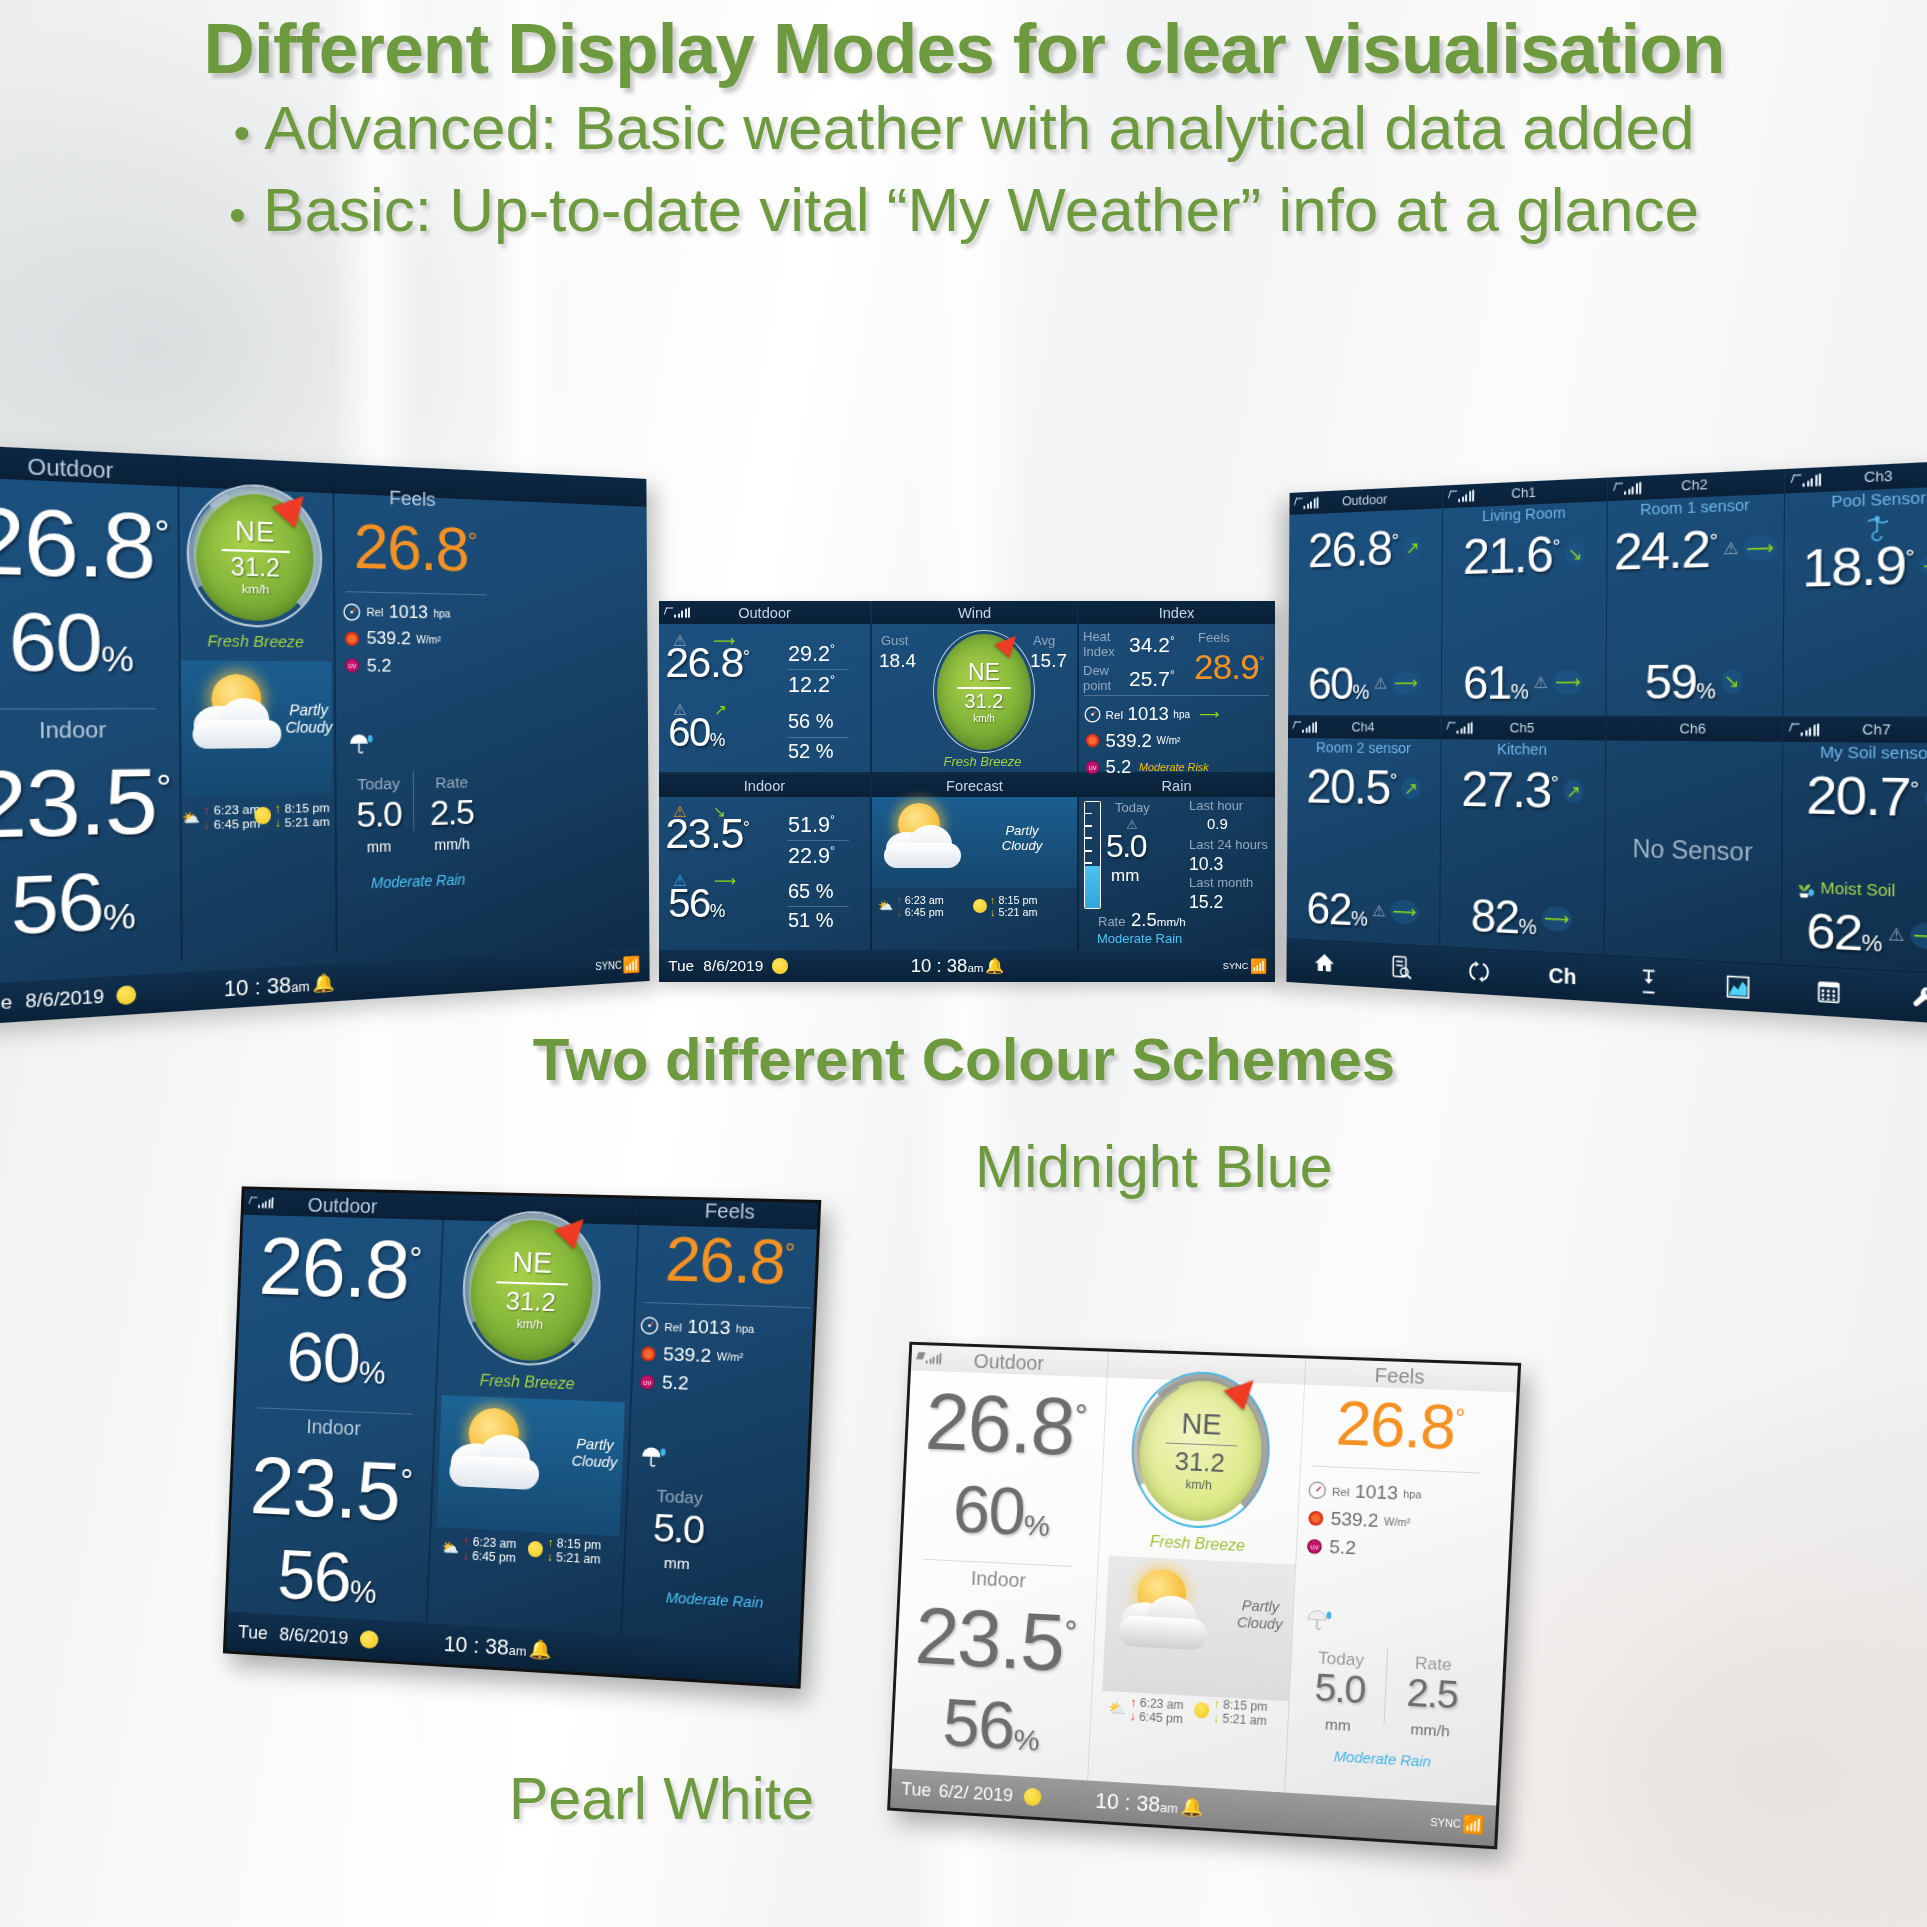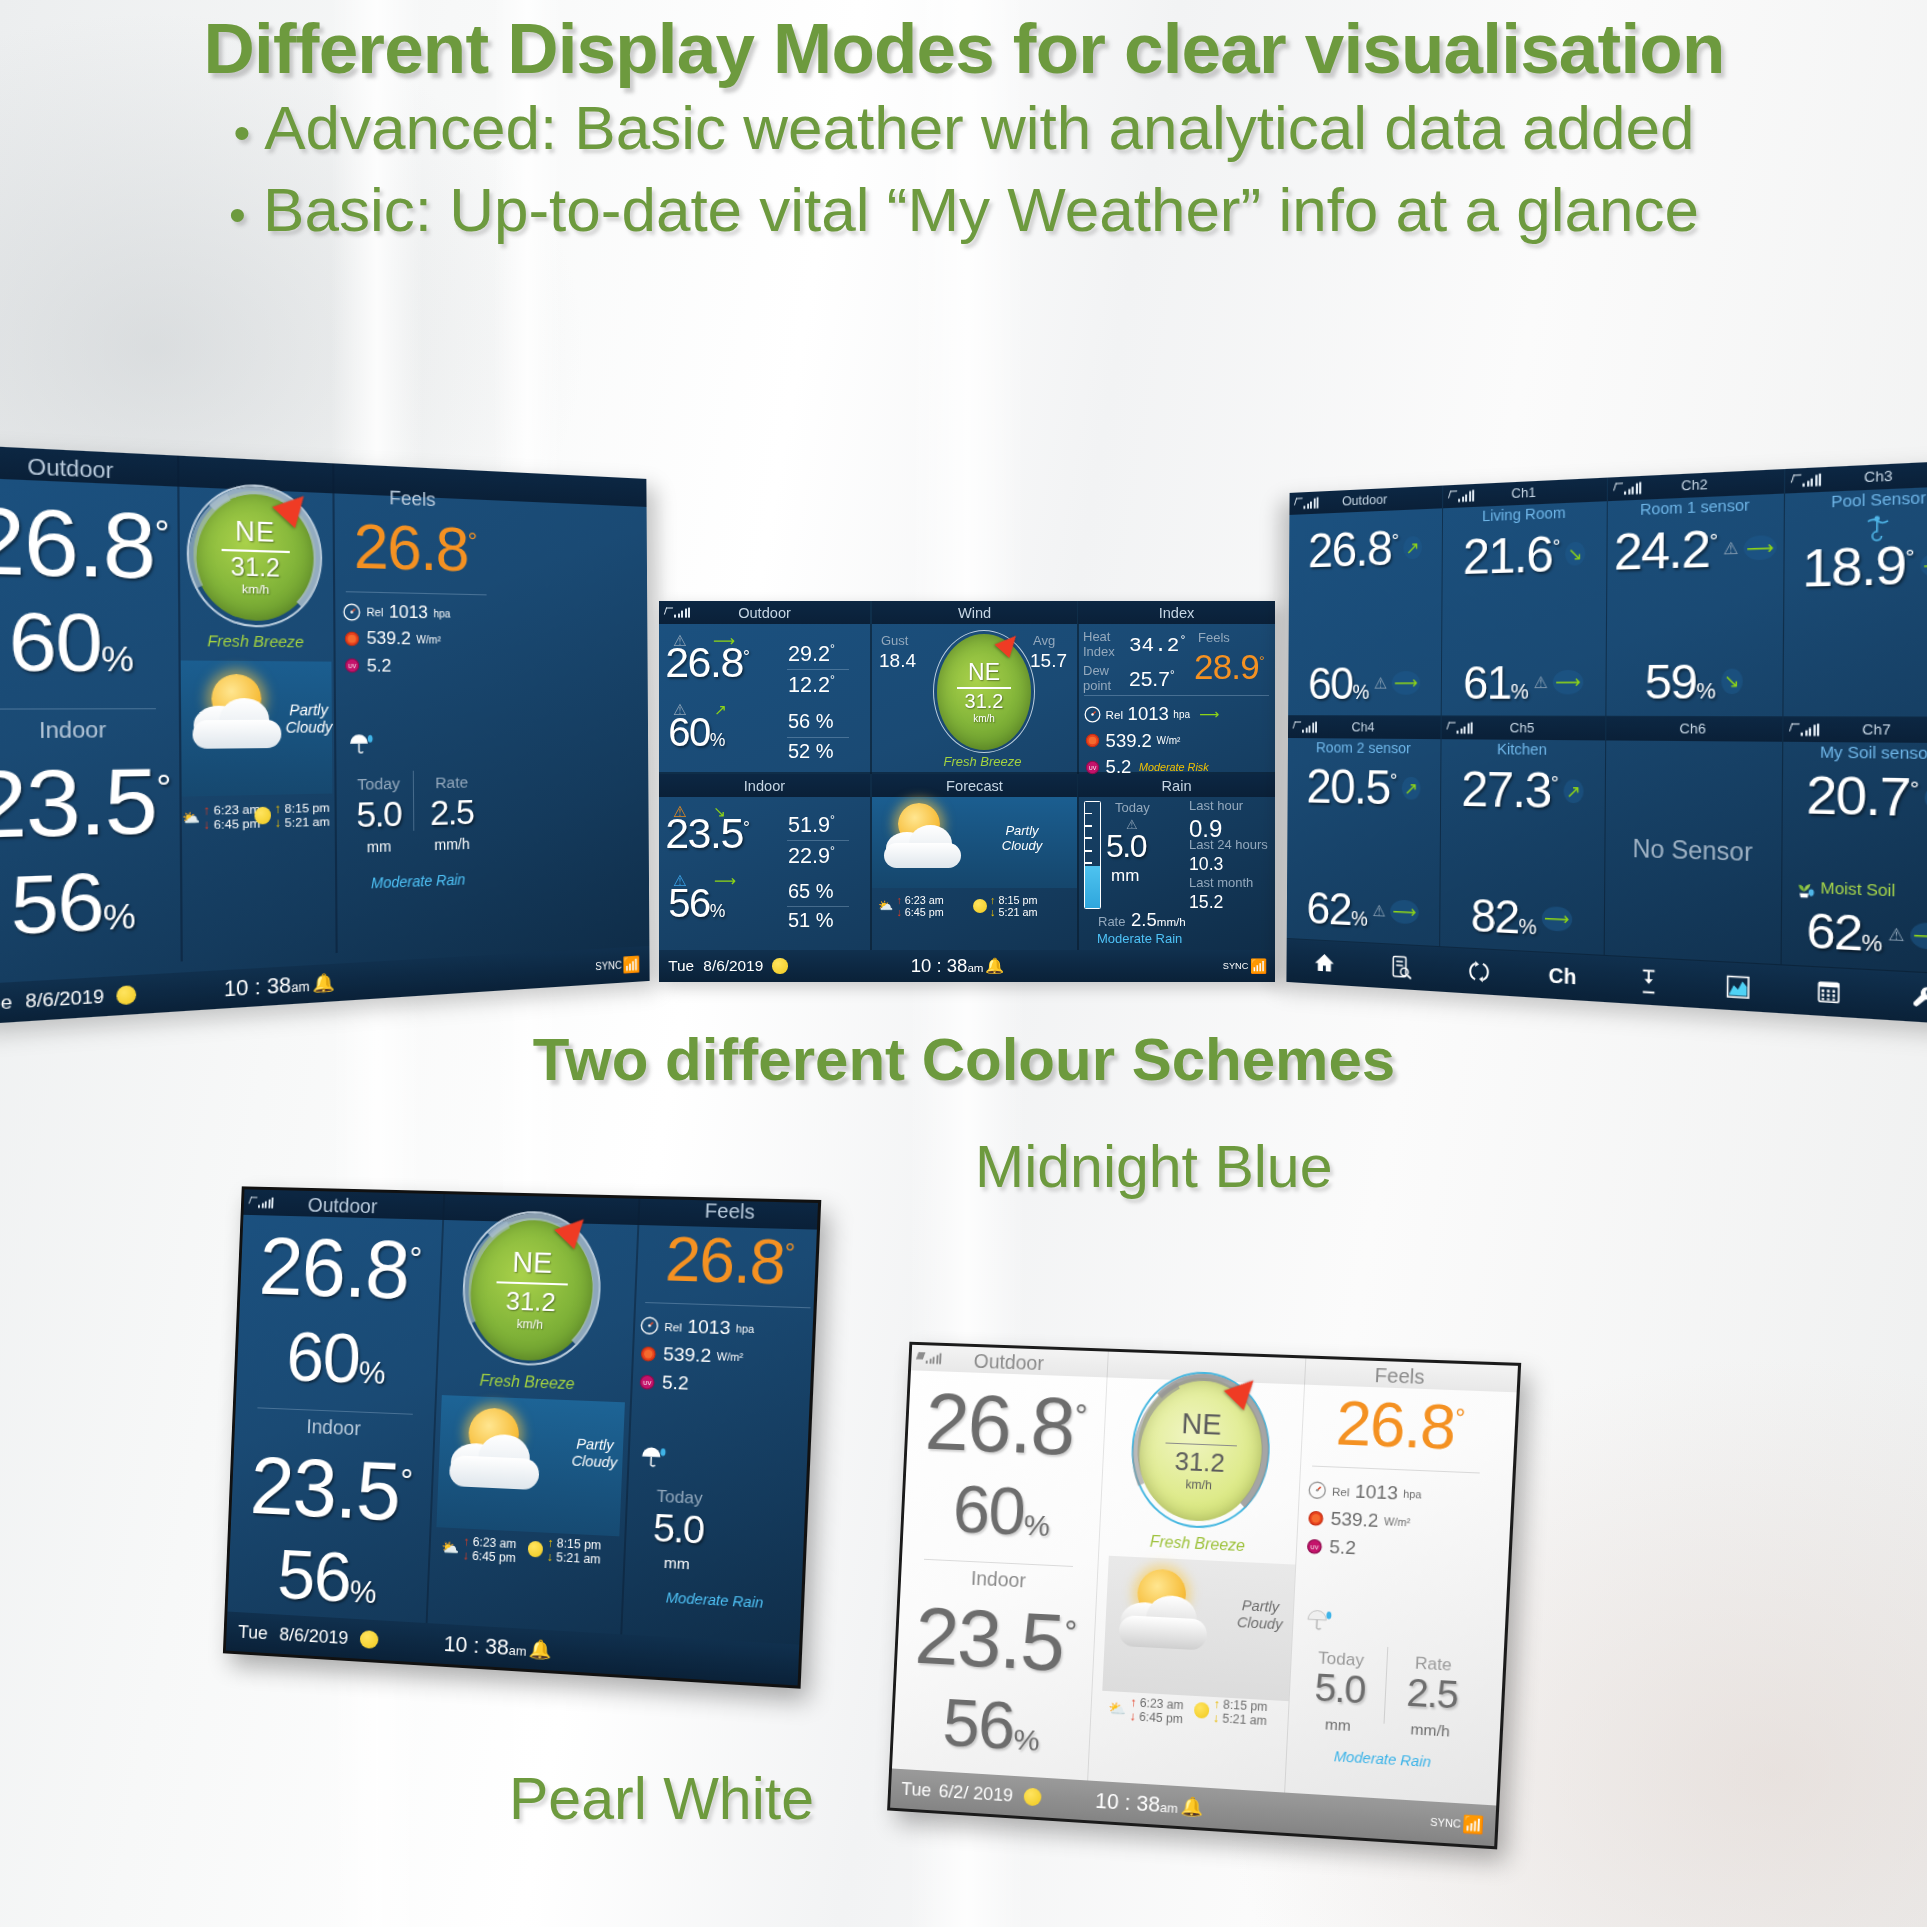--- a/index.html
+++ b/index.html
@@ -323,21 +323,21 @@
       <div class="dialtxt">
         <div style="font-size:23px;">NE</div>
         <div class="dline" style="width:54px;margin:1.5px 0;"></div>
         <div style="font-size:20px;">31.2</div>
         <div style="font-size:10px;">km/h</div>
       </div>
     </div>
     <div class="breeze" style="position:absolute;left:231px;top:153px;width:185px;font-size:13px;">Fresh Breeze</div>
 
     <div class="graylbl" style="position:absolute;left:424px;top:29px;font-size:13px;line-height:1.15;width:37px;">Heat Index</div>
-    <div class="mini" style="position:absolute;left:470px;top:32px;font-size:21px;font-family:Liberation Mono, monospace;"><span>34.2</span><span style="font-size:11.6px;vertical-align:super;">°</span></div>
+    <div class="mini" style="position:absolute;left:470px;top:32px;font-size:21px;"><span>34.2</span><span style="font-size:11.6px;vertical-align:super;">°</span></div>
     <div class="graylbl" style="position:absolute;left:424px;top:63px;font-size:13px;line-height:1.15;width:37px;">Dew point</div>
     <div class="mini" style="position:absolute;left:470px;top:66px;font-size:21px;"><span>25.7</span><span style="font-size:11.6px;vertical-align:super;">°</span></div>
     <div class="graylbl" style="position:absolute;left:539px;top:29px;font-size:13px;">Feels</div>
     <div class="orange" style="position:absolute;left:535px;top:46px;font-size:35px;letter-spacing:-0.8px;"><span>28.9</span><span class="deg">°</span></div>
     <div class="divv" style="position:absolute;left:425px;top:94px;width:185px;height:0.8px;"></div>
 
     <div style="position:absolute;left:425px;top:102px;width:193px;color:#fff;font-size:14px;">
       <div style="display:flex;align-items:center;gap:4.6px;margin-bottom:4.6px;">
         <span>
             <svg width="17" height="17" viewBox="0 0 22 22">
@@ -417,21 +417,21 @@
       <div style="position:absolute;left:0;top:35px;width:7px;height:1.5px;background:#fff;"></div>
       <div style="position:absolute;left:0;top:48px;width:7px;height:1.5px;background:#fff;"></div>
       <div style="position:absolute;left:0;top:60px;width:7px;height:1.5px;background:#fff;"></div>
     </div>
     <div class="graylbl" style="position:absolute;left:456px;top:199px;font-size:13px;">Today</div>
     <div style="position:absolute;left:467px;top:216px;font-size:13px;color:#8ea3b6;">⚠</div>
     <div class="bigval" style="position:absolute;left:447px;top:231px;font-size:32px;">5.0</div>
     <div class="mini" style="position:absolute;left:452px;top:265px;font-size:17px;">mm</div>
 
     <div class="graylbl" style="position:absolute;left:530px;top:197px;font-size:13px;">Last hour</div>
-    <div class="mini" style="position:absolute;left:530px;top:214px;font-size:24px;">0.9</div>
+    <div class="mini" style="position:absolute;left:548px;top:214px;font-size:15px;">0.9</div>
     <div class="graylbl" style="position:absolute;left:530px;top:236px;font-size:13px;">Last 24 hours</div>
     <div class="mini" style="position:absolute;left:530px;top:253px;font-size:17.7px;">10.3</div>
     <div class="graylbl" style="position:absolute;left:530px;top:274px;font-size:13px;">Last month</div>
     <div class="mini" style="position:absolute;left:530px;top:291px;font-size:17.7px;">15.2</div>
 
     <div class="graylbl" style="position:absolute;left:439px;top:313px;font-size:13px;">Rate</div>
     <div class="mini" style="position:absolute;left:472px;top:308px;font-size:18.5px;"><span>2.5</span><span style="font-size:11.6px;">mm/h</span></div>
     <div class="cyan" style="position:absolute;left:438px;top:330px;font-size:13px;">Moderate Rain</div>
 
     <div class="bar" style="height:32px;font-size:15.4px;">

